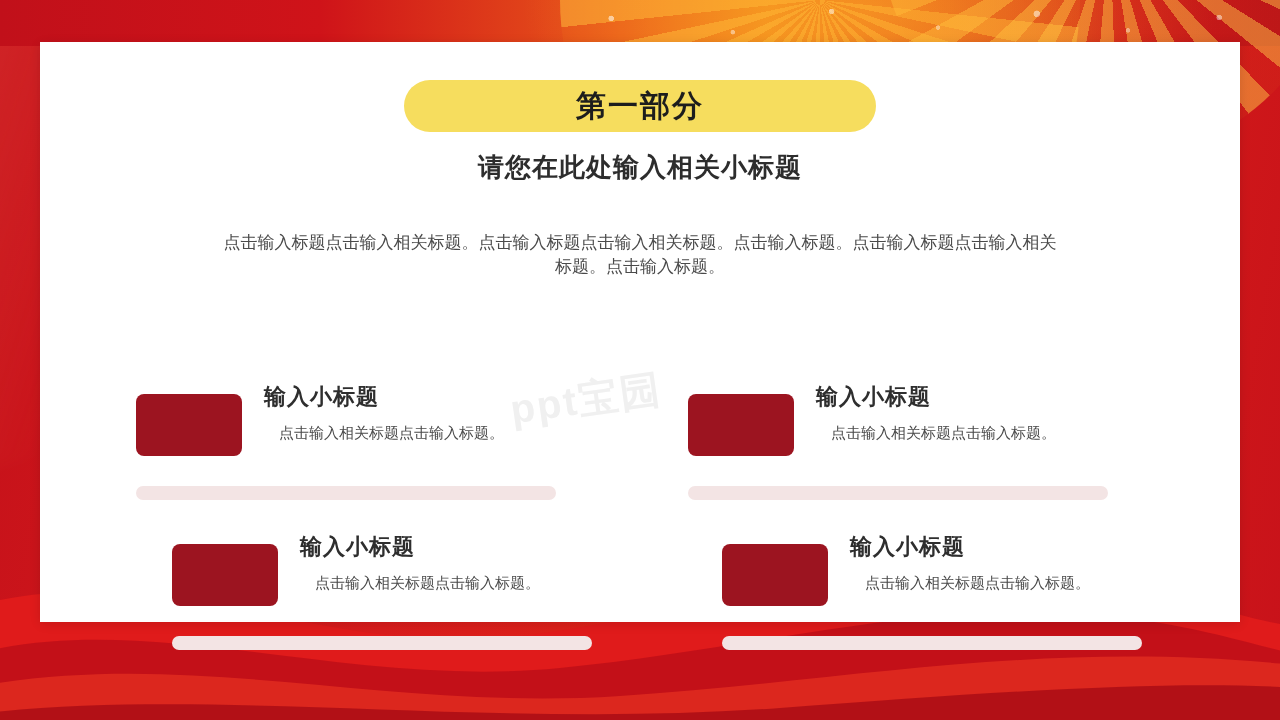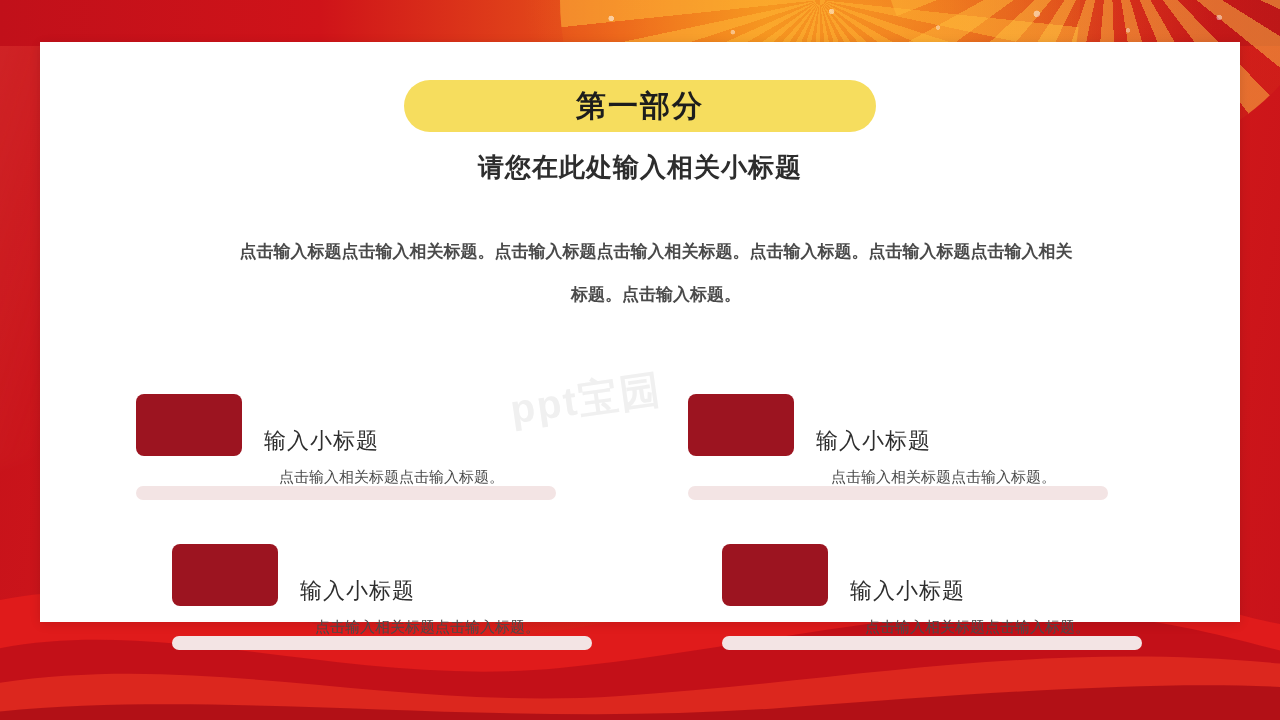--- a/index.html
+++ b/index.html
@@ -144,28 +144,27 @@
     font-size: 26px;
     font-weight: bold;
     color: #2d2d2d;
     letter-spacing: 1px;
     font-family: "DejaVu Sans", "Liberation Sans", sans-serif;
   }
 
   .paragraph {
     position: absolute;
     top: 188px;
-    left: 196px;
+    left: 180px;
     width: 840px;
     text-align: center;
     font-size: 17px;
-    line-height: 43px;
+    line-height: 24px;
     color: #4a4a4a;
     font-family: "DejaVu Sans", "Liberation Sans", sans-serif;
-    font-weight: bold;
   }
 
   
   .items {
     position: absolute;
     top: 300px;
     left: 0;
     width: 1200px;
   }
   .item {
@@ -181,26 +180,25 @@
     left: 0;
   }
   .item .body {
     position: absolute;
     left: 128px;
     top: 0;
     width: 300px;
   }
   .item .head {
     font-size: 22px;
-    font-weight: normal;
+    font-weight: bold;
     color: #2e2e2e;
     letter-spacing: 1px;
     white-space: nowrap;
     font-family: "DejaVu Sans", "Liberation Sans", sans-serif;
-    margin-top: 44px;
   }
   .item .desc {
     margin-top: 12px;
     font-size: 15px;
     color: #4a4a4a;
     white-space: nowrap;
     font-family: "DejaVu Sans", "Liberation Sans", sans-serif;
     margin-left: 15px;
   }
   .item .bar {

